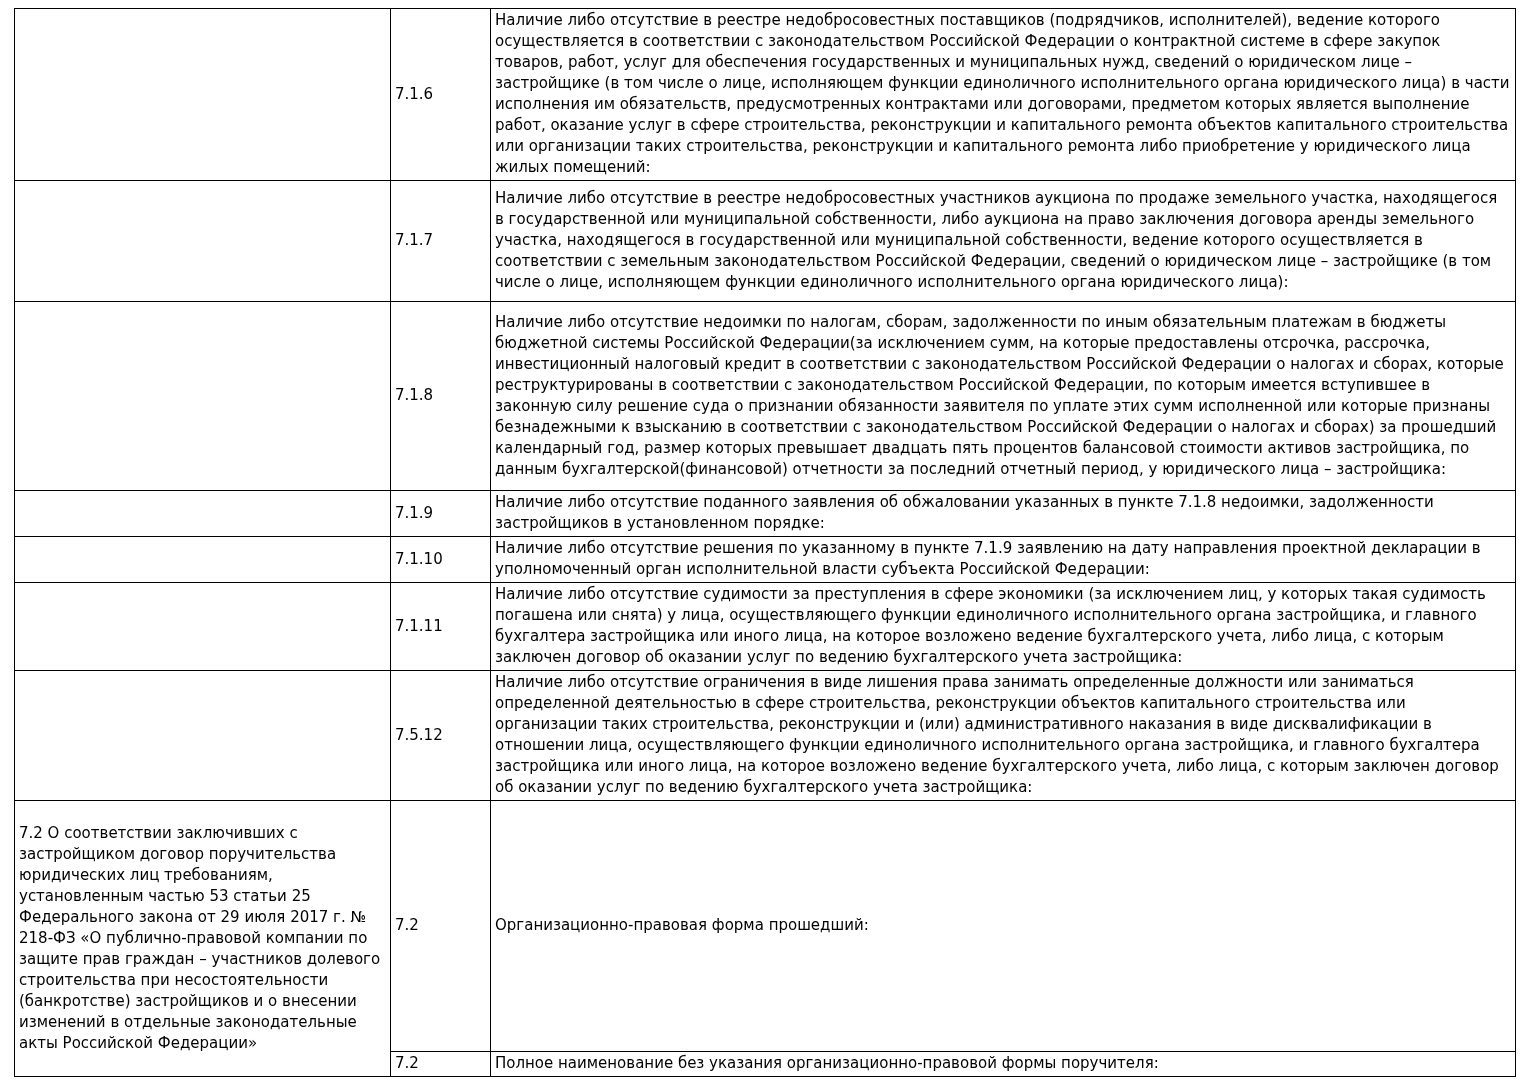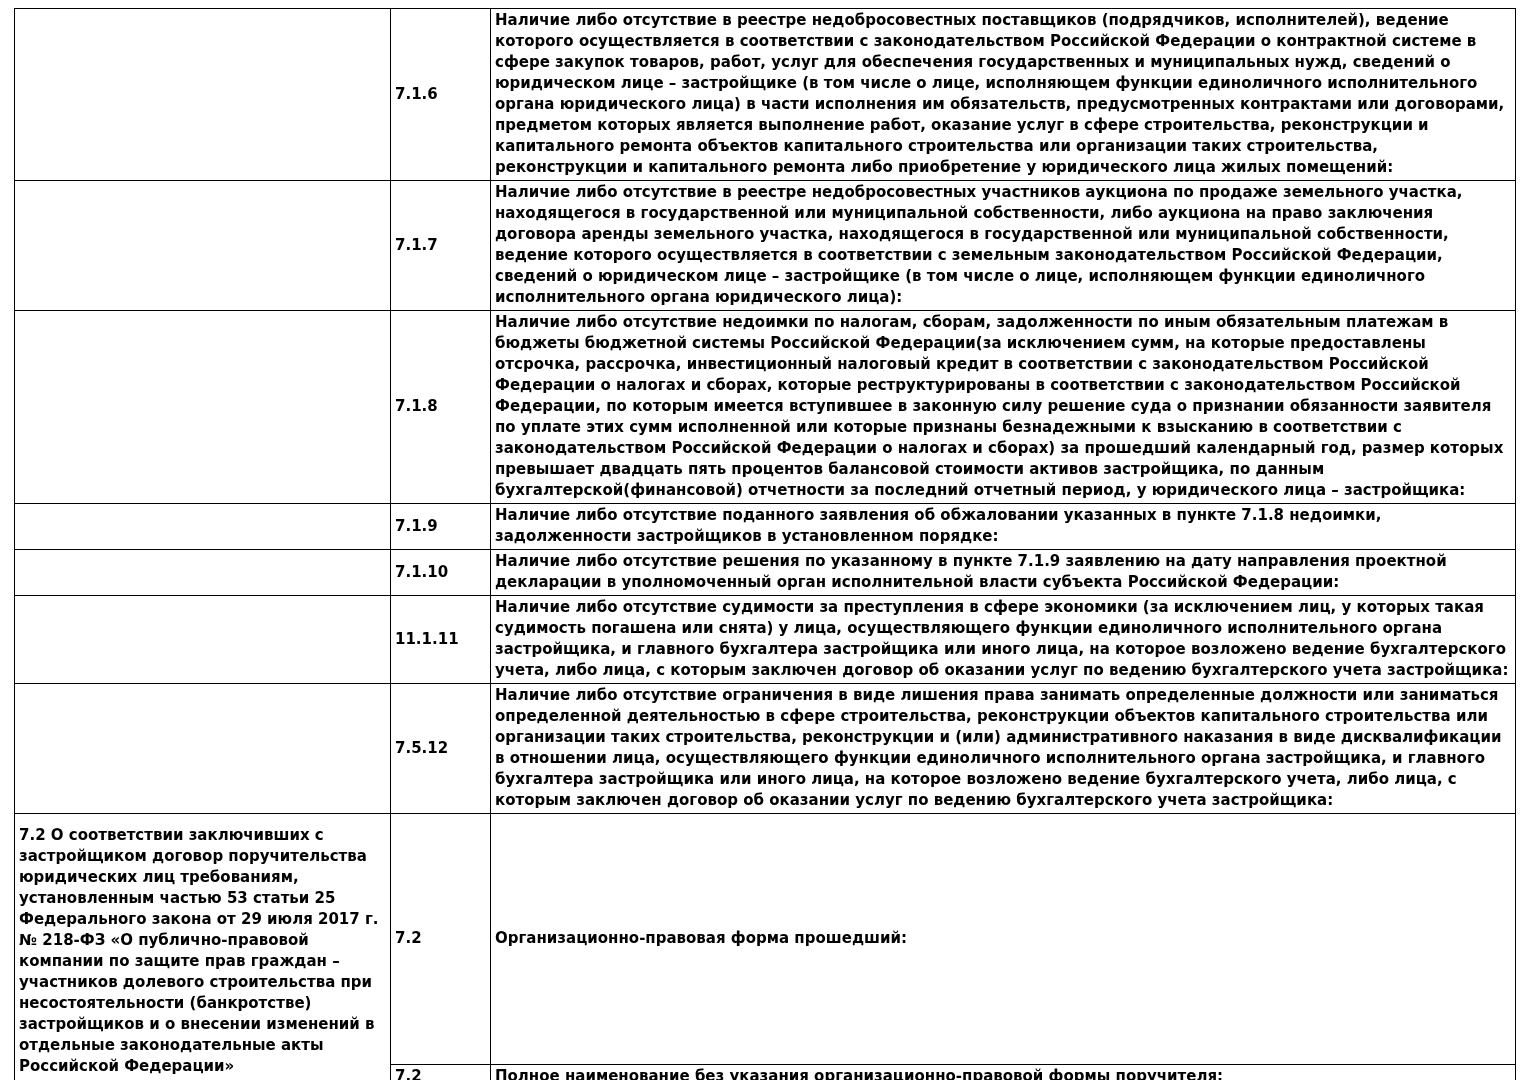--- a/index.html
+++ b/index.html
@@ -16,21 +16,20 @@
     width: 1501px;
     margin: 8px 0 0 14px;
     font-size: 15px;
     line-height: 21px;
   }
   table.doc-table td {
     border: 1px solid #000000;
     padding: 1px 5px 2px 4px;
     vertical-align: middle;
     overflow: hidden;
-    font-weight: bold;
   }
   td.col-section { vertical-align: top; }
   td.col-num { vertical-align: middle; }
   td.col-desc { vertical-align: middle; }
   tr.r1 { height: 172px; }
   tr.r2 { height: 121px; }
   tr.r3 { height: 189px; }
   tr.r4 { height: 46px; }
   tr.r5 { height: 44px; }
   tr.r6 { height: 86px; }
@@ -68,21 +67,21 @@
       <td class="col-num">7.1.9</td>
       <td class="col-desc">Наличие либо отсутствие поданного заявления об обжаловании указанных в пункте 7.1.8 недоимки, задолженности застройщиков в установленном порядке:</td>
     </tr>
     <tr class="r5">
       <td class="col-section"></td>
       <td class="col-num">7.1.10</td>
       <td class="col-desc">Наличие либо отсутствие решения по указанному в пункте 7.1.9 заявлению на дату направления проектной декларации в уполномоченный орган исполнительной власти субъекта Российской Федерации:</td>
     </tr>
     <tr class="r6">
       <td class="col-section"></td>
-      <td class="col-num">11.1.11</td>
+      <td class="col-num">7.1.11</td>
       <td class="col-desc">Наличие либо отсутствие судимости за преступления в сфере экономики (за исключением лиц, у которых такая судимость погашена или снята) у лица, осуществляющего функции единоличного исполнительного органа застройщика, и главного бухгалтера застройщика или иного лица, на которое возложено ведение бухгалтерского учета, либо лица, с которым заключен договор об оказании услуг по ведению бухгалтерского учета застройщика:</td>
     </tr>
     <tr class="r7">
       <td class="col-section"></td>
       <td class="col-num">7.5.12</td>
       <td class="col-desc">Наличие либо отсутствие ограничения в виде лишения права занимать определенные должности или заниматься определенной деятельностью в сфере строительства, реконструкции объектов капитального строительства или организации таких строительства, реконструкции и (или) административного наказания в виде дисквалификации в отношении лица, осуществляющего функции единоличного исполнительного органа застройщика, и главного бухгалтера застройщика или иного лица, на которое возложено ведение бухгалтерского учета, либо лица, с которым заключен договор об оказании услуг по ведению бухгалтерского учета застройщика:</td>
     </tr>
     <tr class="r8">
       <td class="col-section" rowspan="2">7.2 О соответствии заключивших с застройщиком договор поручительства юридических лиц требованиям, установленным частью 53 статьи 25 Федерального закона от 29 июля 2017 г. № 218-ФЗ «О публично-правовой компании по защите прав граждан – участников долевого строительства при несостоятельности (банкротстве) застройщиков и о внесении изменений в отдельные законодательные акты Российской Федерации»</td>
       <td class="col-num">7.2</td>

